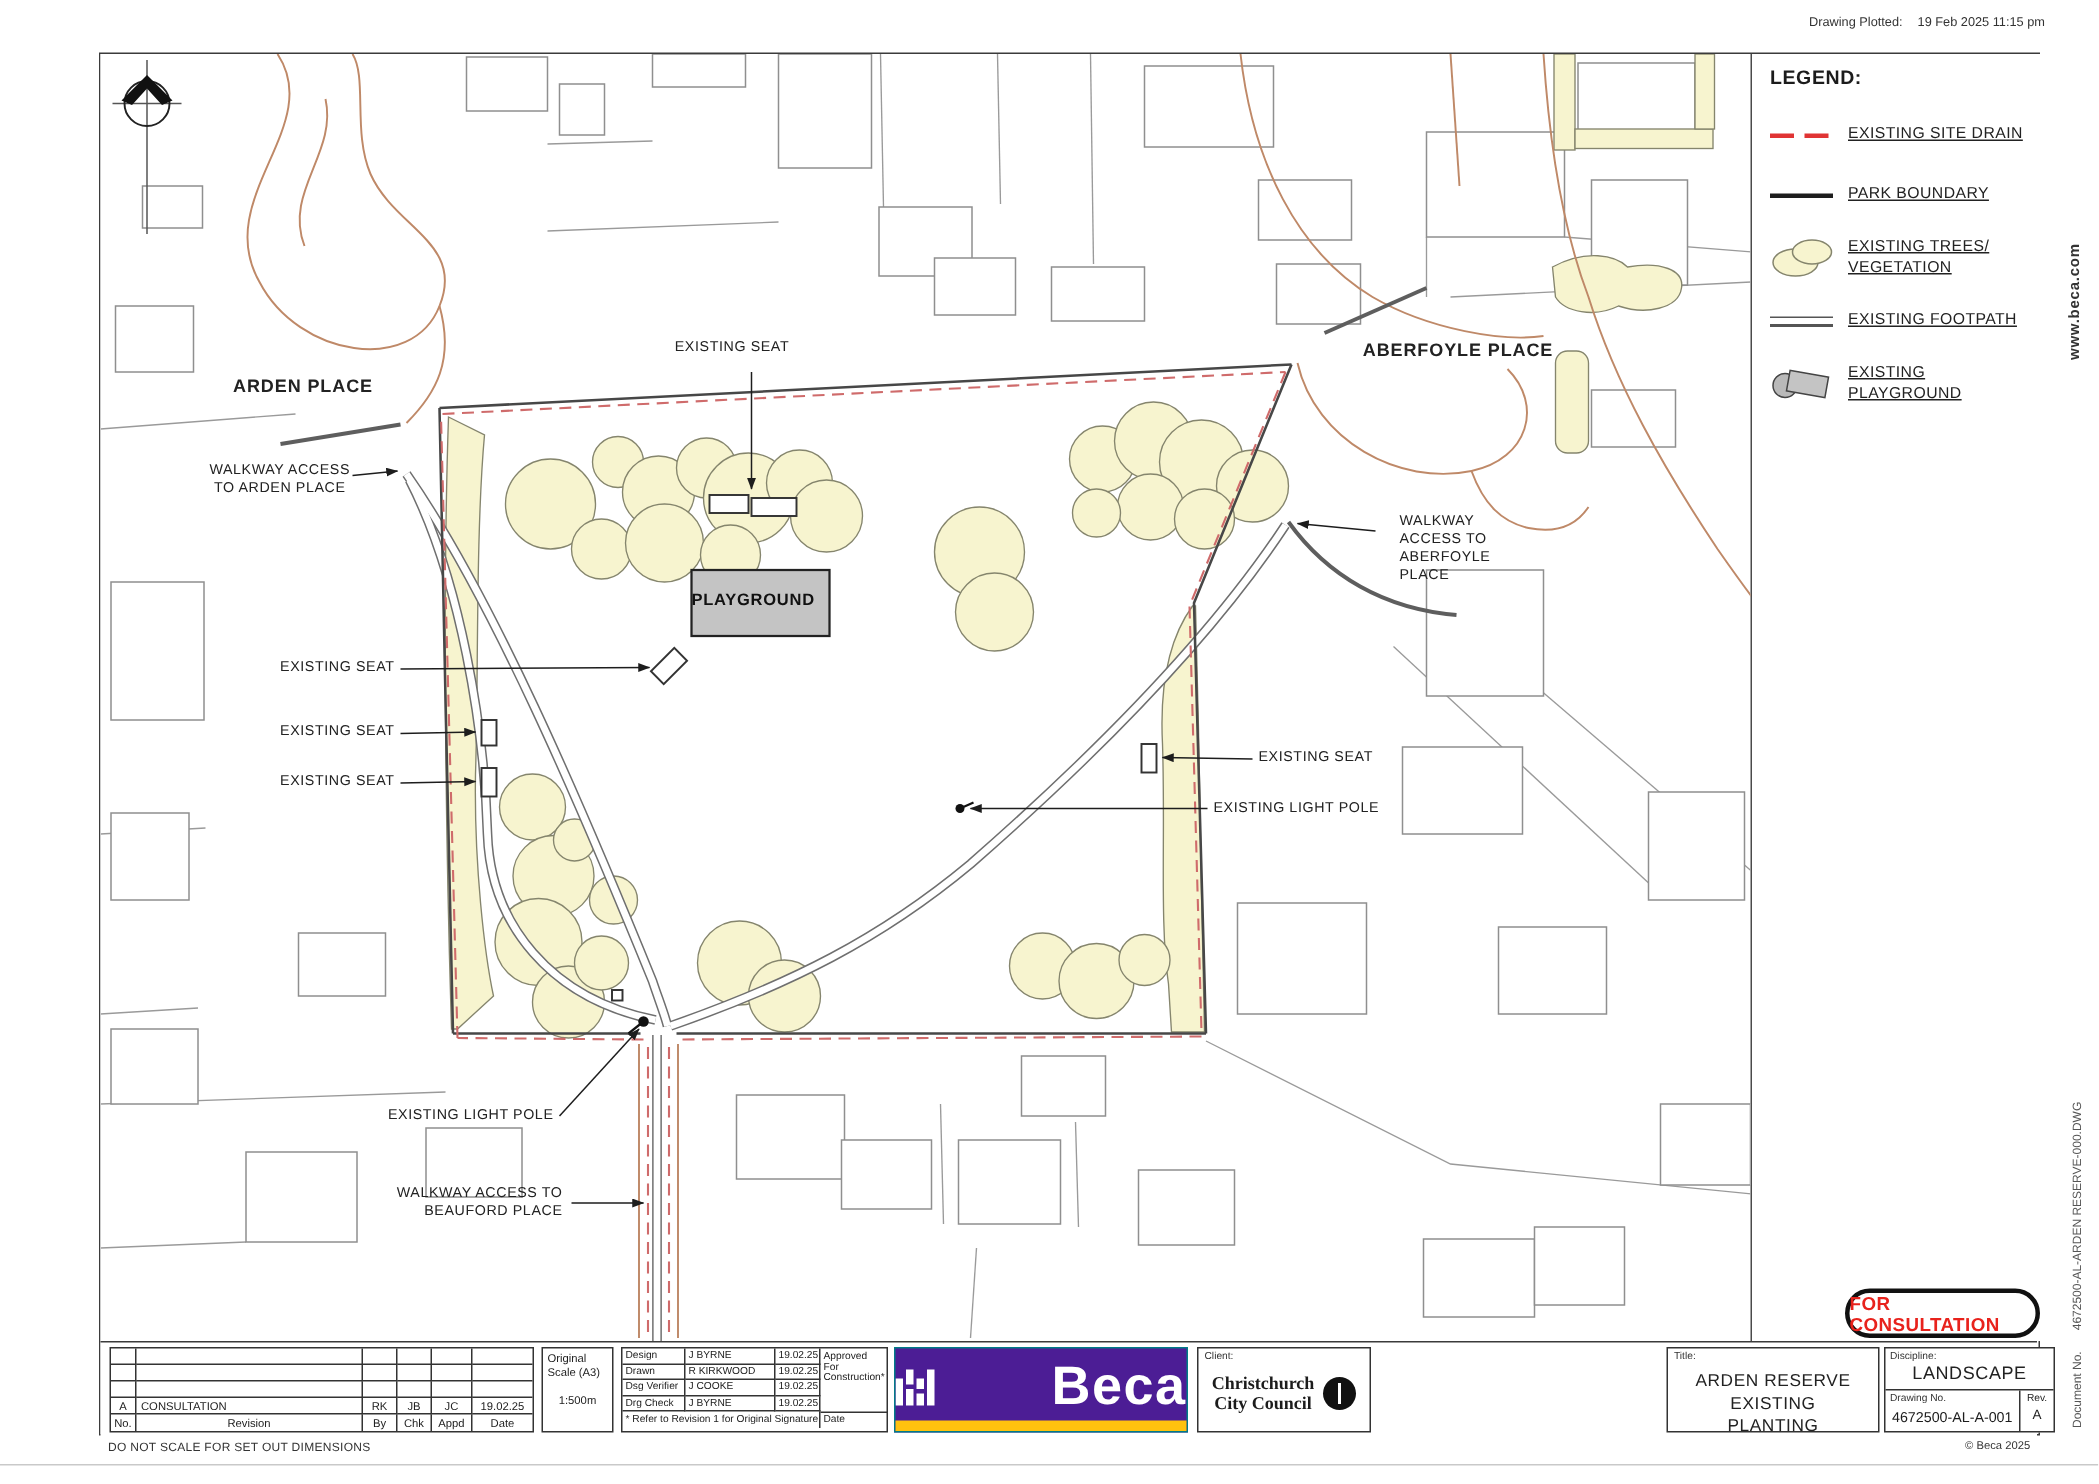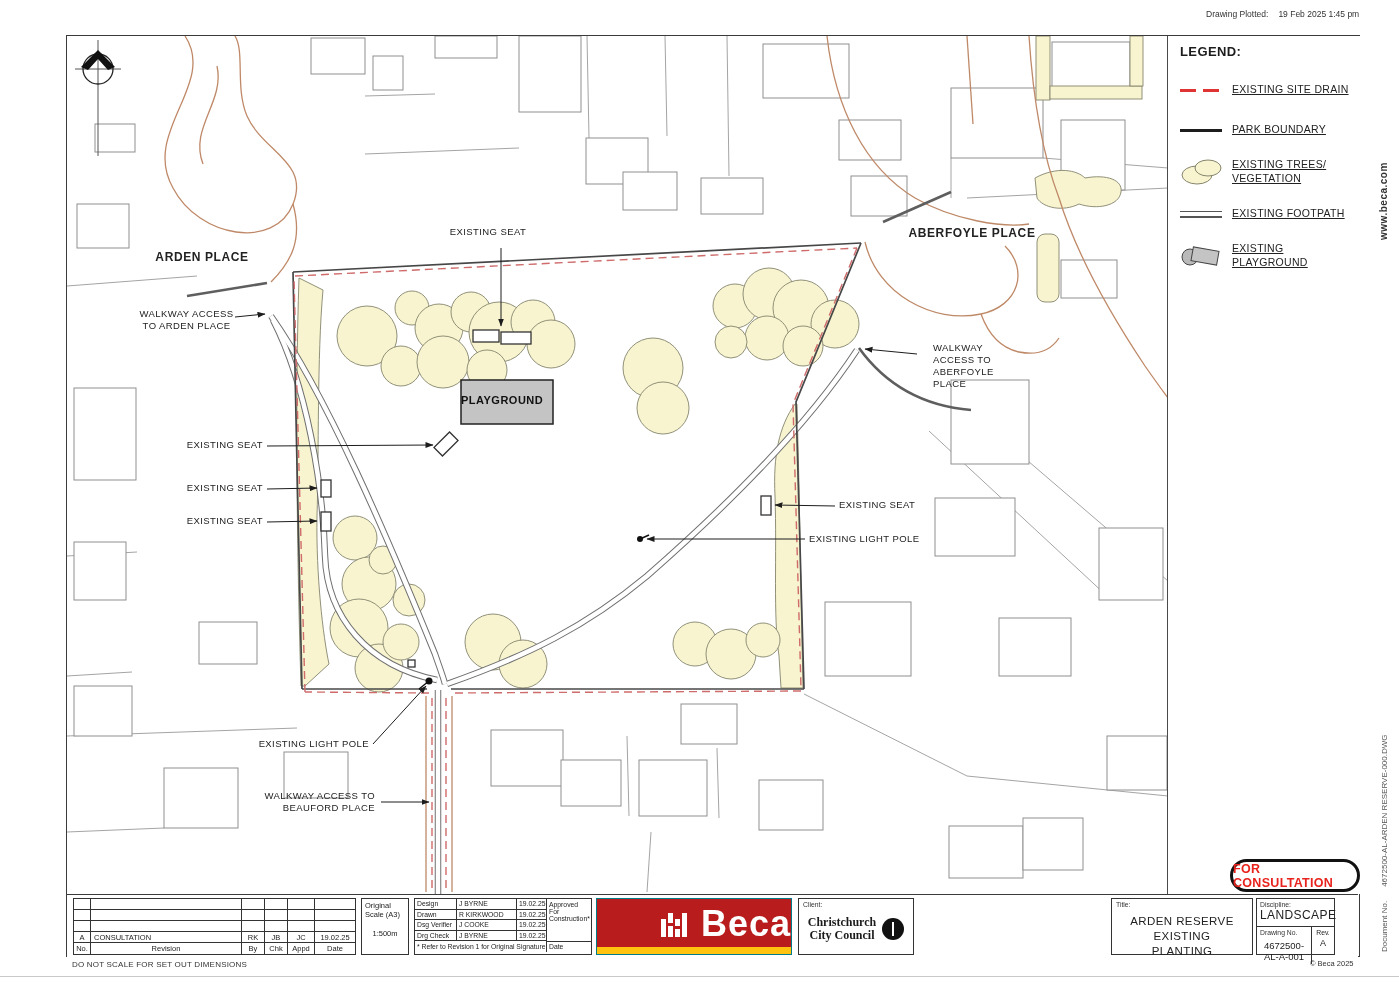--- a/index.html
+++ b/index.html
@@ -50,39 +50,39 @@
   
   .design-wrap { left:347px; width:178px; display:flex; }
   .dt-left { flex:1; display:grid; grid-template-columns:42px 60px 30px; grid-auto-rows:10.6px; }
   .dt-left > div { border-right:.8px solid #333; border-bottom:.8px solid #333; font-size:6.8px; display:flex; align-items:center; padding-left:2px; overflow:hidden; white-space:nowrap; }
   .dt-foot { grid-column:1 / 4; border-bottom:none !important; }
   .dt-right { flex:0 0 44px; display:flex; flex-direction:column; font-size:6.8px; }
   .dt-right .appr { flex:1; padding:2px; border-bottom:.8px solid #333; }
   .dt-right .date { flex:0 0 12px; padding:1px 2px; }
 
   
-  .beca-box { left:529px; width:196px; background:#b91c1c; border:1px solid #007b87; display:flex; align-items:center; justify-content:flex-end; }
+  .beca-box { left:529px; width:196px; background:#4c1d95; border:1px solid #007b87; display:flex; align-items:center; justify-content:space-between; }
   .beca-strip { position:absolute; left:0; bottom:0; width:100%; height:7px; background:#ffc20e; }
   .beca-word { color:#fff; font-weight:bold; font-size:36px; letter-spacing:1px; line-height:1; margin-left:10px; margin-bottom:6px; }
 
   
   .client-box { left:731px; width:116px; padding:2px 4px; }
   .tb-small-label { font-size:6.8px; color:#333; }
   .client-inner { display:flex; align-items:center; justify-content:center; gap:6px; margin-top:8px; }
   .ccc-text { font-family:"Liberation Serif", serif; font-weight:bold; font-size:12px; line-height:1.05; text-align:center; }
   .ccc-logo { width:22px; height:22px; background:#111; border-radius:50%; position:relative; flex:0 0 22px; }
   .ccc-logo:after { content:""; position:absolute; left:10px; top:4px; width:2px; height:14px; background:#fff; }
 
   
   .project-box { left:875px; width:166px; padding:2px 4px; }
   .title-box { left:1044px; width:142px; padding:2px 4px; }
   .tb-name { font-size:11.5px; letter-spacing:.4px; text-align:center; margin-top:6px; line-height:1.3; color:#222; }
 
   
-  .disc-box { left:1189px; width:79px; padding:0; display:flex; flex-direction:column; }
+  .disc-box { left:1189px; width:114px; padding:0; display:flex; flex-direction:column; }
   .disc-top { border-bottom:.8px solid #333; padding:2px 3px; flex:0 0 26px; }
   .disc-top .tb-name { margin-top:0; font-size:12px; }
   .disc-bot { flex:1; display:flex; }
   .dwg-cell { flex:1; border-right:.8px solid #333; padding:2px 3px; }
   .dwg-cell .val { font-size:9.5px; text-align:center; margin-top:4px; }
   .rev-cell { flex:0 0 22px; padding:2px; font-size:6.8px; text-align:center; }
   .rev-cell .val { font-size:9px; margin-top:2px; }
 
   .badge { position:absolute; left:1163px; top:823px; width:130px; height:33px; border:3px solid #111; border-radius:17px; background:#fff; display:flex; align-items:center; justify-content:center; }
   .badge span { color:#e8221c; font-weight:bold; font-size:12.5px; letter-spacing:.3px; }
@@ -90,21 +90,21 @@
   .note { position:absolute; left:72px; top:960px; font-size:8px; color:#333; letter-spacing:.2px; }
   .copyright { position:absolute; left:1310px; top:959px; font-size:7.5px; color:#333; }
   .trimline { position:absolute; left:0; top:976px; width:1399px; height:1px; background:#c9c9c9; }
 </style>
 </head>
 <body>
 
 <div class="page">
 
   <div class="plotted">
-    <span>Drawing Plotted:</span><span>19 Feb 2025   1:45 pm</span>
+    <span>Drawing Plotted:</span><span>19 Feb 2025   11:15 pm</span>
   </div>
 
   <div class="sheet">
 
     <div class="map">
       <svg width="1101" height="858" viewBox="0 0 1101 858">
         <defs>
           <marker id="ah" markerWidth="9" markerHeight="8" refX="7.5" refY="3" orient="auto">
             <path d="M0,0 L8,3 L0,6 Z" fill="#1d1d1d"></path>
           </marker>

